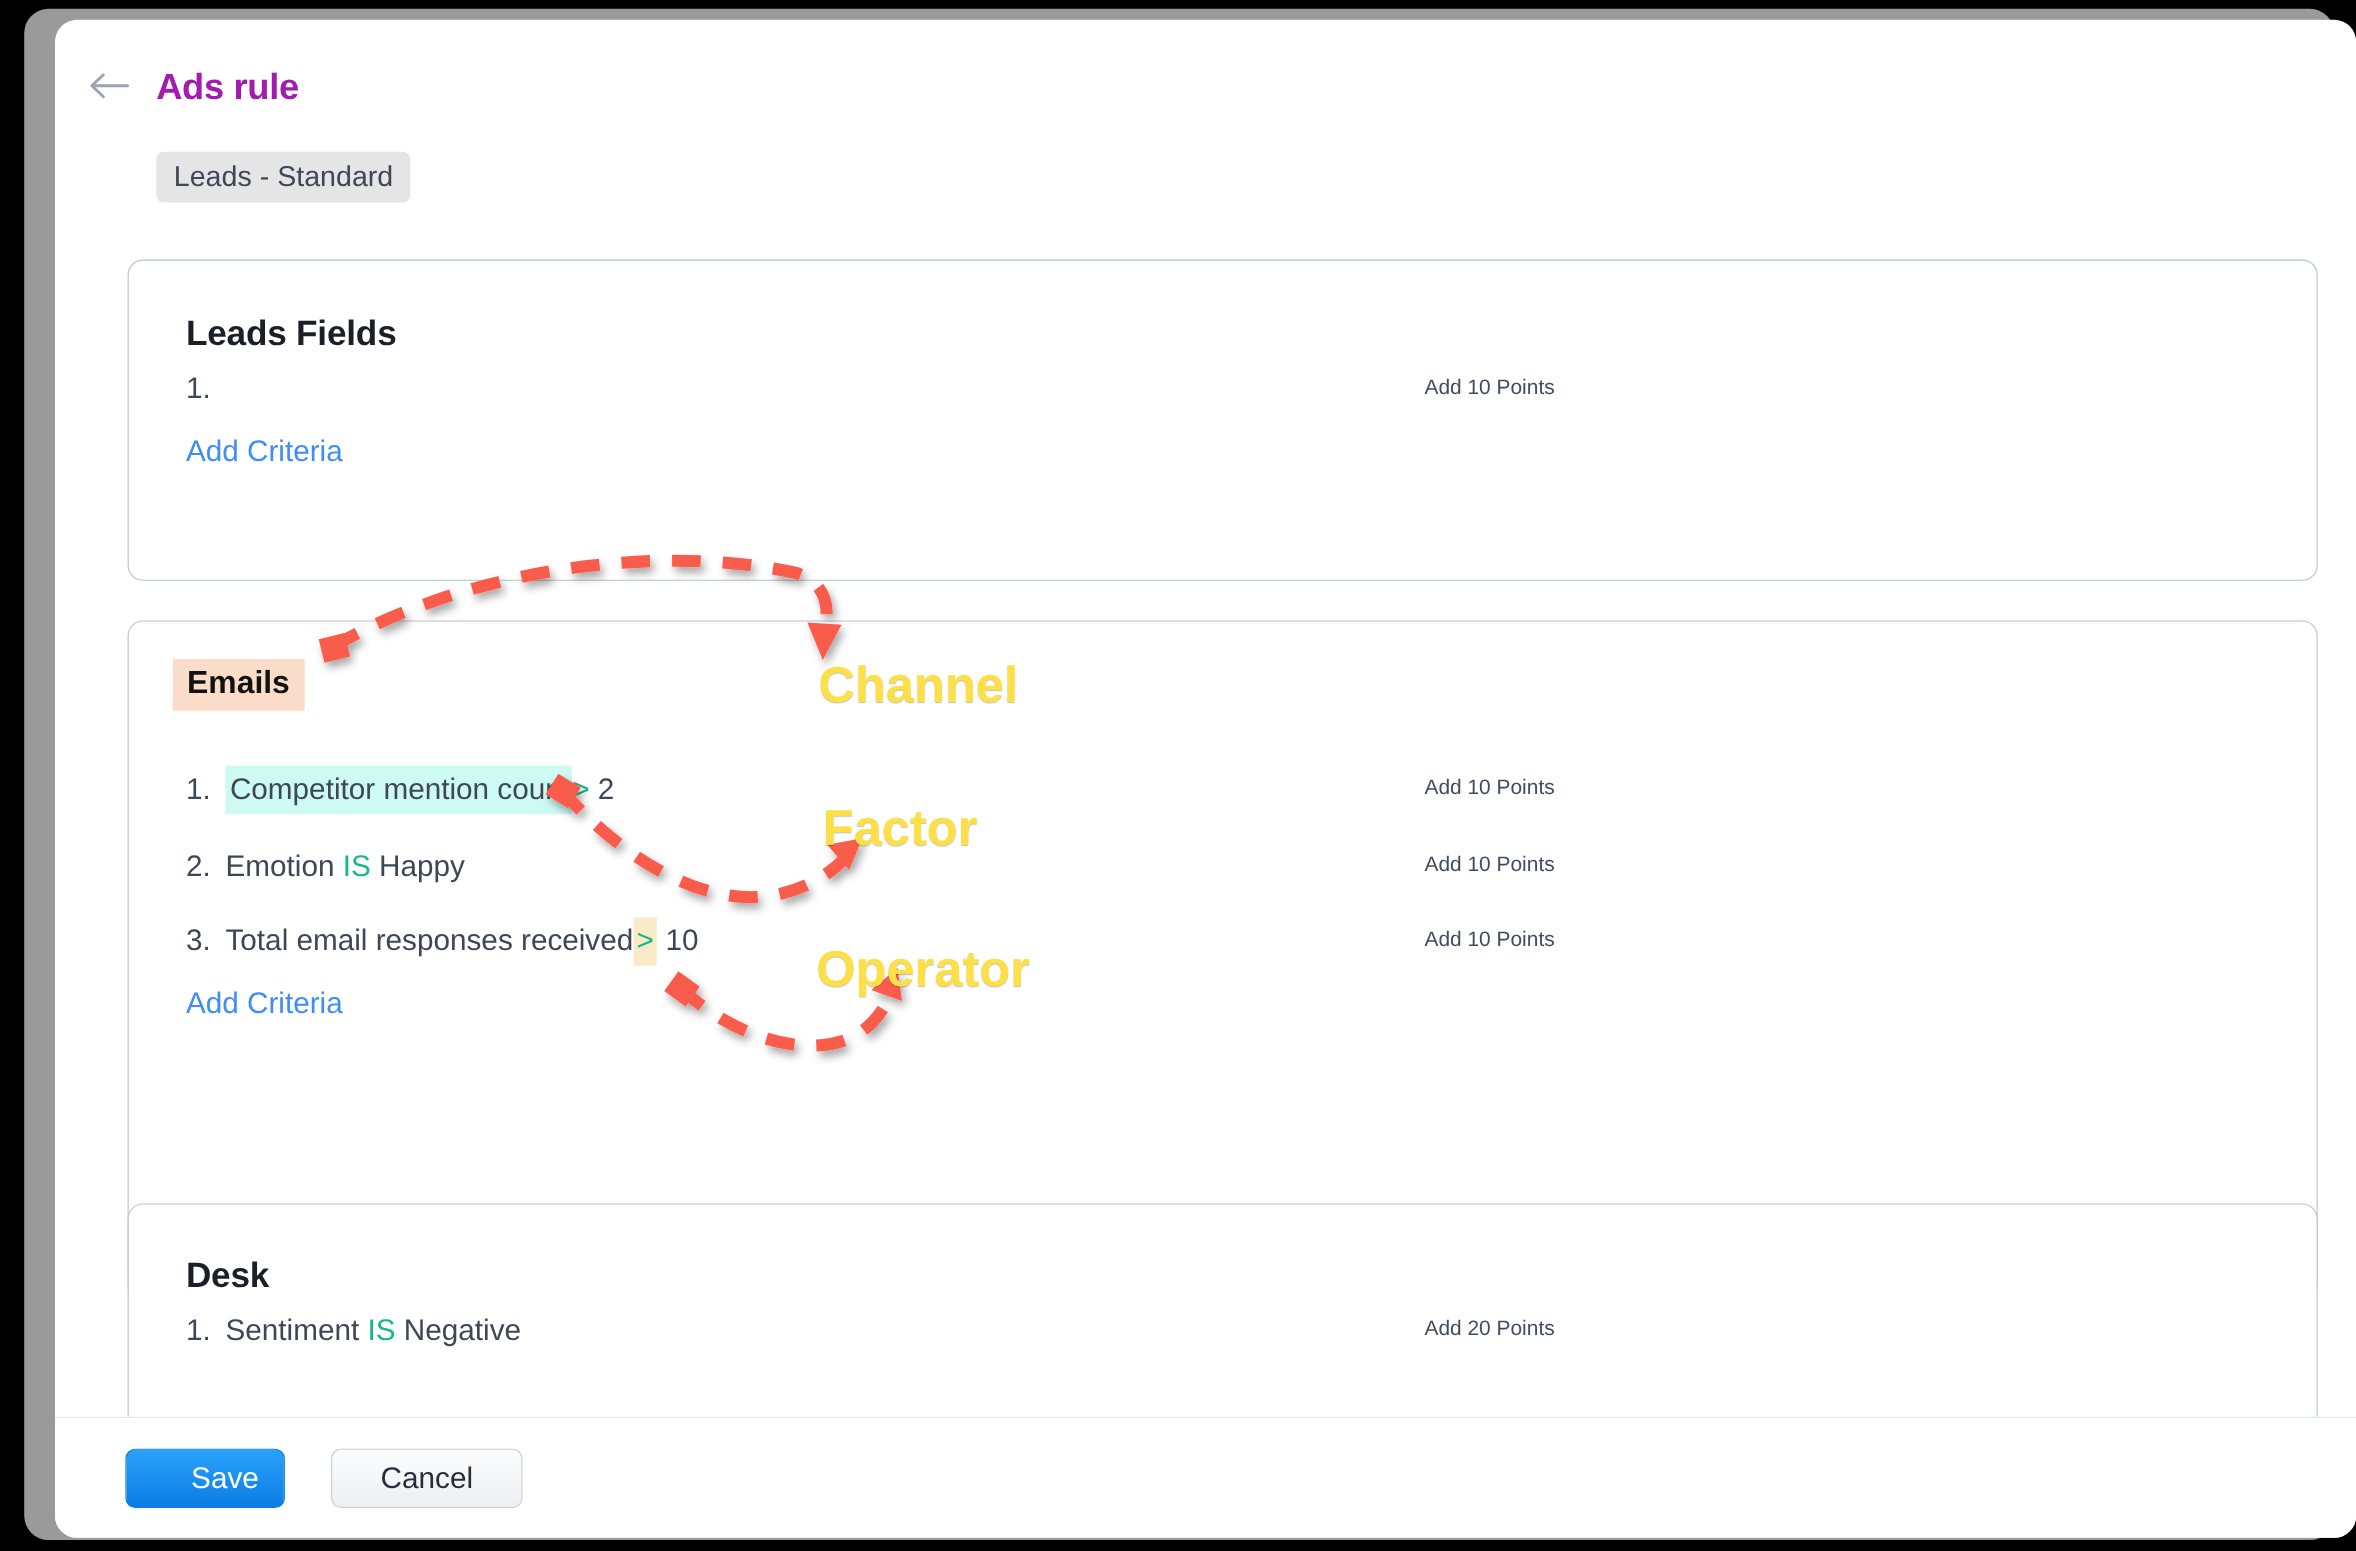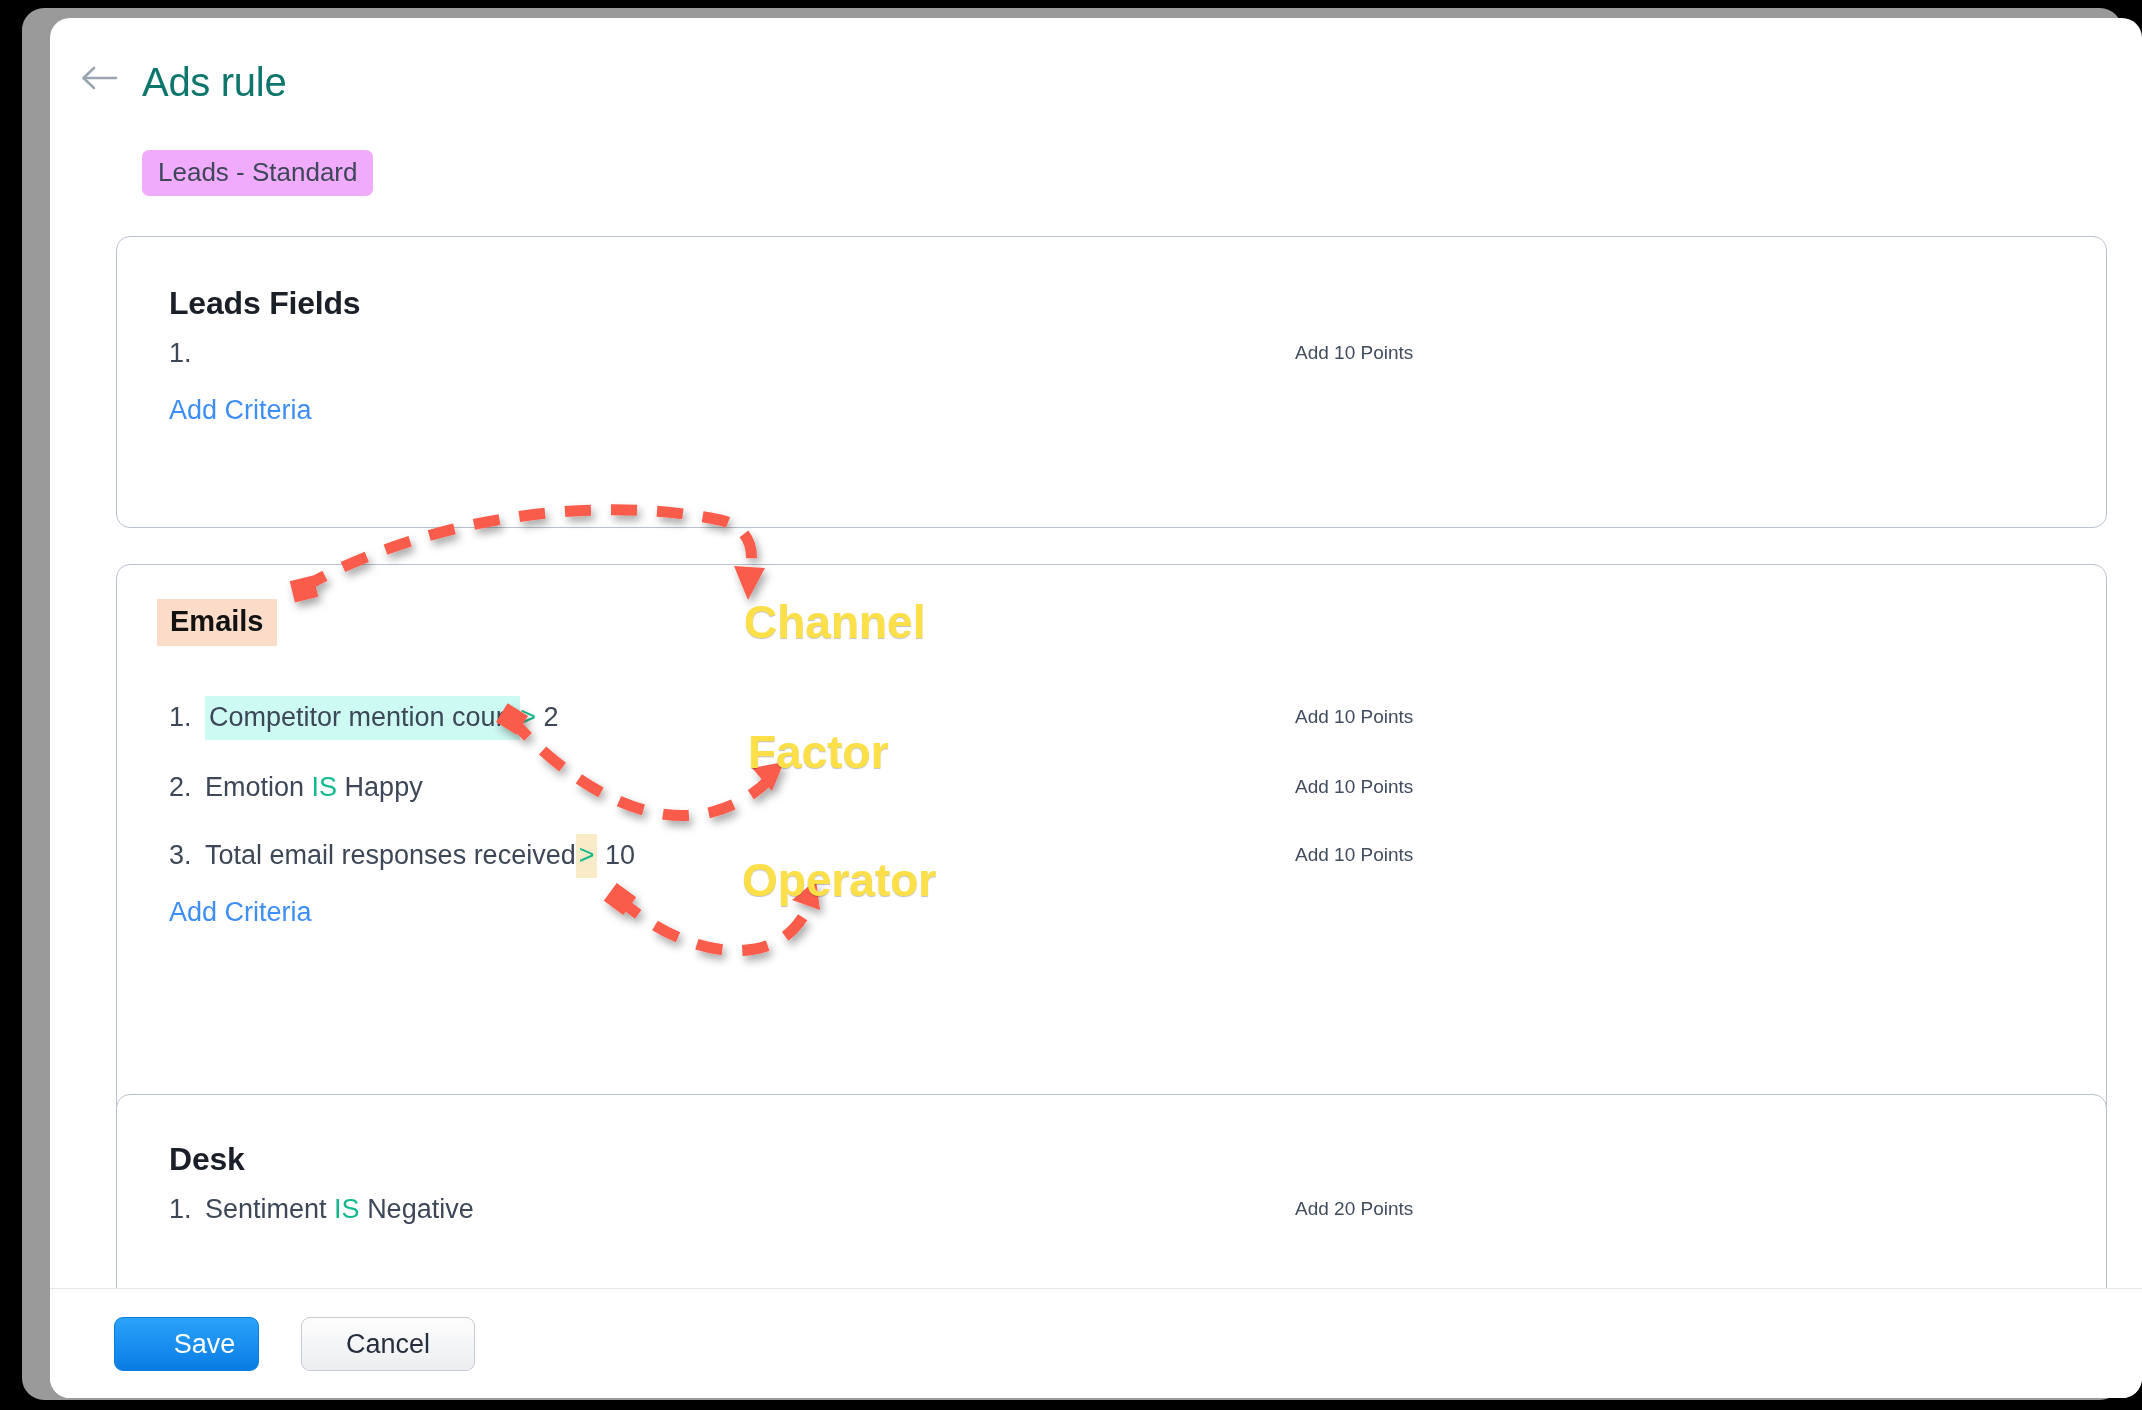--- a/index.html
+++ b/index.html
@@ -57,33 +57,33 @@
     top: 40px;
     width: 46px;
     height: 40px;
     cursor: pointer;
   }
 
   #page-title {
     position: absolute;
     left: 92px;
     top: 42px;
-    font-size: 40px;
-    font-weight: normal;
-    color: #0f766e;
+    font-size: 33px;
+    font-weight: bold;
+    color: #a21caf;
     letter-spacing: -0.3px;
   }
 
   
   #module-chip {
     position: absolute;
     left: 92px;
-    top: 132px;
+    top: 120px;
     padding: 9px 16px 11px 16px;
-    background: #f0abfc;
+    background: #e5e5e5;
     border-radius: 7px;
     font-size: 26px;
     color: #3d4757;
     line-height: 1;
     white-space: nowrap;
   }
 
   
   #body-scroll {
     position: absolute;

